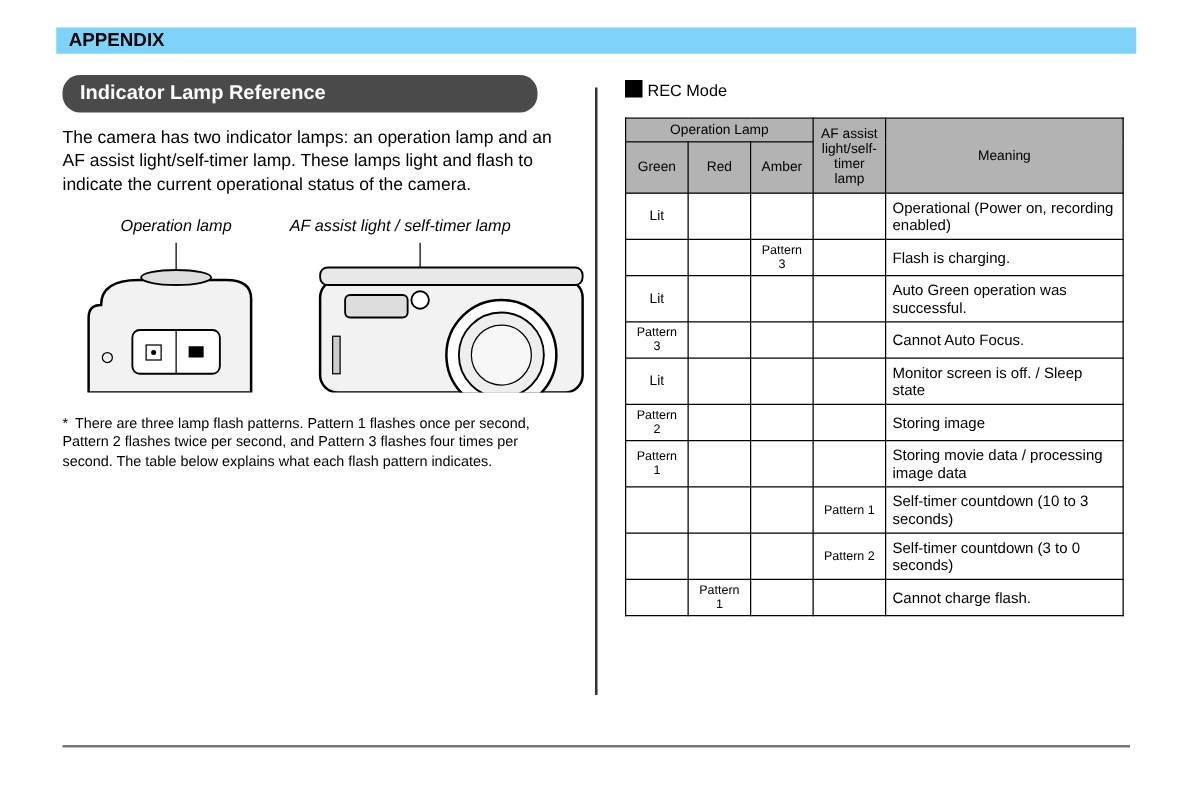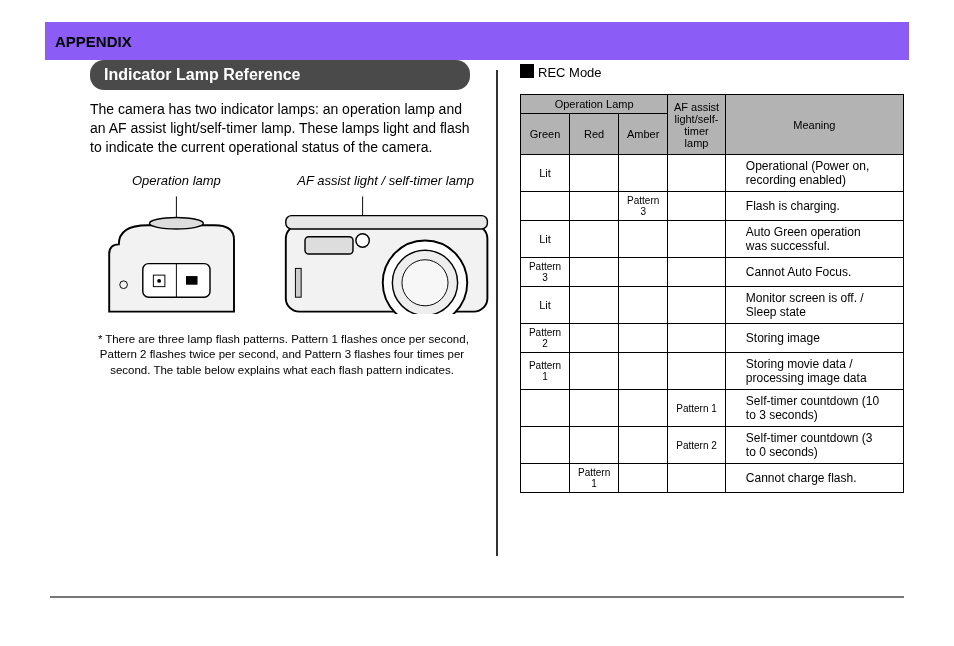--- a/index.html
+++ b/index.html
@@ -1,37 +1,37 @@
 <!DOCTYPE html>
 <html><head>
 <meta charset="utf-8">
 <style>
   html,body{margin:0;padding:0;background:#fff;font-family:Arial,Helvetica,sans-serif;}
   .page{position:relative;width:954px;height:646px;background:#fff;box-sizing:border-box;}
-  .appendix-bar{position:absolute;top:22px;left:45px;right:45px;height:38px;background:#8b5cf6;display:flex;align-items:center;padding-left:10px;font-weight:bold;font-size:15px;}
-  .columns{position:absolute;top:60px;left:50px;right:50px;bottom:90px;display:flex;margin-left:40px;}
+  .appendix-bar{position:absolute;top:22px;left:45px;right:45px;height:21px;background:#7dd3fc;display:flex;align-items:center;padding-left:10px;font-weight:bold;font-size:15px;}
+  .columns{position:absolute;top:60px;left:50px;right:50px;bottom:90px;display:flex;}
   .col{flex:1;position:relative;}
   .col.left{padding-right:22px;}
   .col.right{padding-left:22px;}
   .divider{width:2px;background:#333;margin-top:10px;margin-bottom:0;}
   .section-pill{background:#4a4a4a;color:#fff;font-weight:bold;font-size:16px;padding:6px 14px;border-radius:14px 14px 14px 14px / 14px 14px 14px 14px;display:inline-block;min-width:380px;box-sizing:border-box;}
   .intro{font-size:14px;line-height:1.35;margin-top:10px;}
   .diagram-labels{display:flex;margin-top:16px;font-style:italic;font-size:13px;}
   .diagram-labels .lbl1{flex:0 0 45%;text-align:center;}
-  .diagram-labels .lbl2{flex:0 0 55%;text-align:right;}
+  .diagram-labels .lbl2{flex:0 0 55%;text-align:left;}
   .diagrams{display:flex;gap:18px;margin-top:6px;height:120px;}
   .diagrams svg{width:100%;height:100%;}
-  .footnote{font-size:11.5px;line-height:1.35;margin-top:18px;text-align:center;}
+  .footnote{font-size:11.5px;line-height:1.35;margin-top:18px;}
   .footnote .ast{display:inline-block;width:10px;}
   .rec-title{font-size:13px;font-weight:normal;margin-top:4px;}
   .rec-title .sq{display:inline-block;width:14px;height:14px;background:#000;vertical-align:-1px;margin-right:4px;}
   table.lamp{border-collapse:collapse;margin-top:14px;font-size:11px;}
   table.lamp th,table.lamp td{border:1px solid #000;padding:3px 5px;vertical-align:middle;text-align:center;}
   table.lamp th{background:#b3b3b3;font-weight:normal;}
-  table.lamp td.meaning{text-align:left;font-size:12px;padding:4px 20px;}
+  table.lamp td.meaning{text-align:left;font-size:12px;padding:4px 5px;}
   table.lamp .sub th{font-size:11px;padding:14px 4px;}
   .pageno-wrap{position:absolute;bottom:30px;left:0;right:0;text-align:center;}
   .pageno{display:inline-block;background:#8a8a8a;color:#fff;font-size:22px;font-weight:bold;padding:4px 26px;border-radius:14px;}
   .pagerule{position:absolute;bottom:48px;left:50px;right:50px;height:2px;background:#777;}
 </style>
 </head>
 <body>
 
 <div class="page">
 

